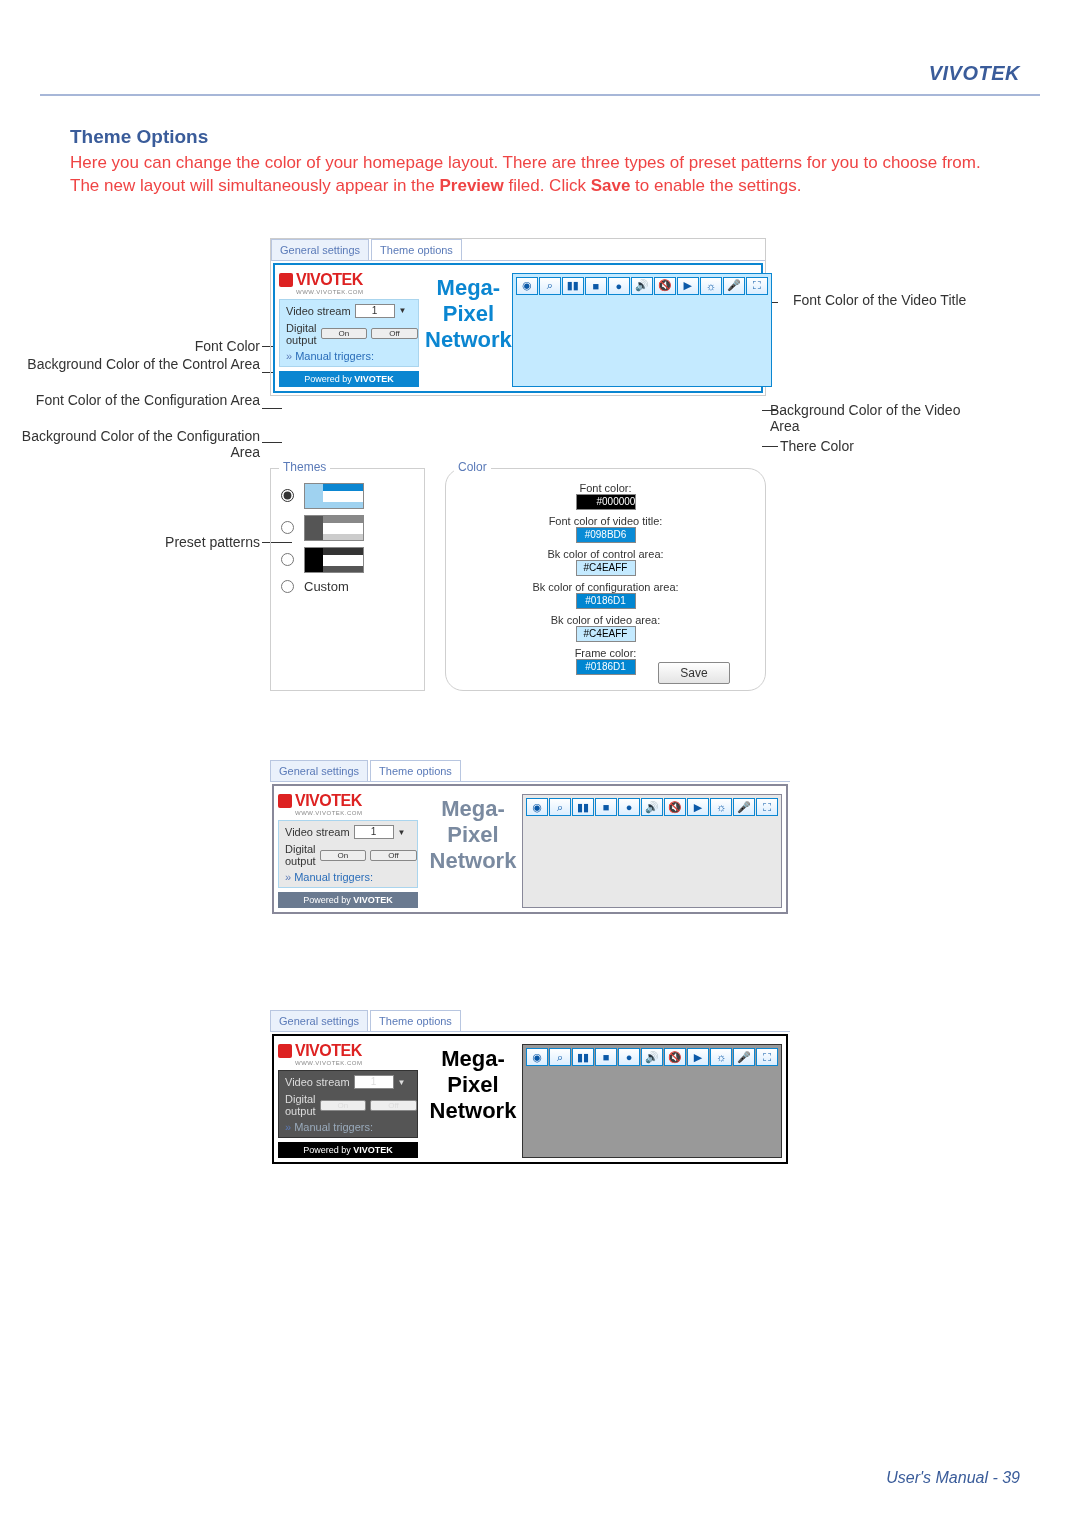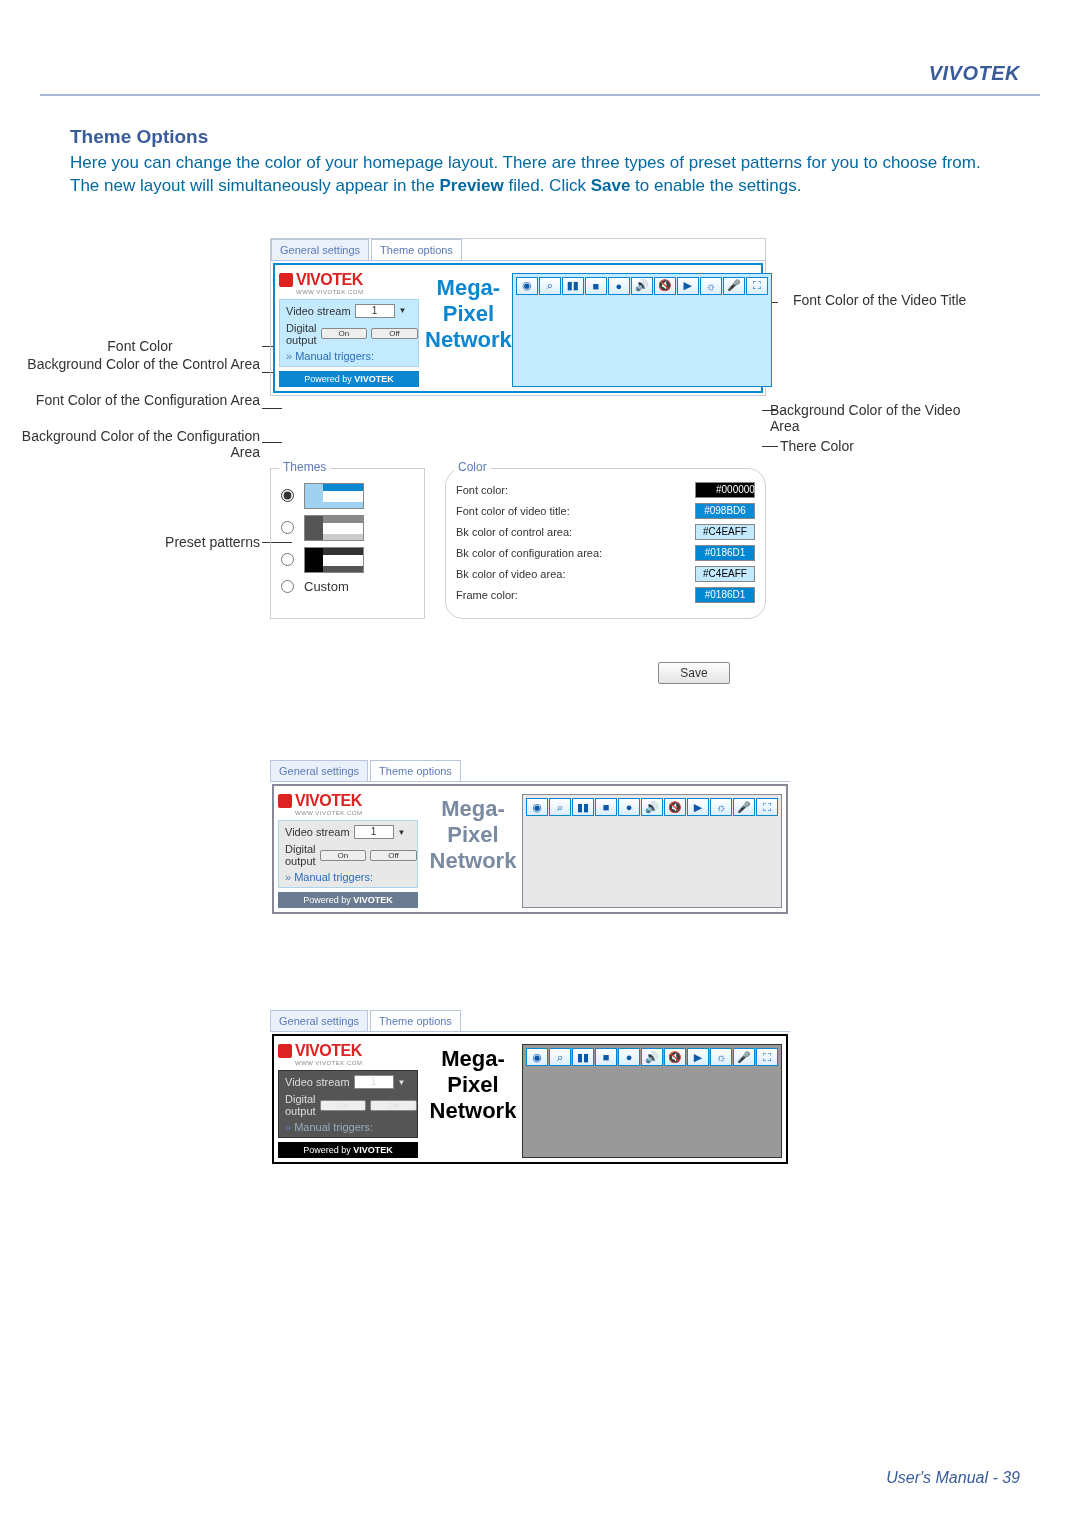--- a/index.html
+++ b/index.html
@@ -3,21 +3,21 @@
 <meta charset="utf-8">
 <style>
   * { box-sizing: border-box; margin: 0; padding: 0; }
   body { background: #d8d8d8; font-family: Arial, Helvetica, sans-serif; }
   .page { width: 1080px; height: 1527px; margin: 0 auto; background: #fff; position: relative; }
   .topbar { height: 90px; background: #fff; }
   .brand { position: absolute; top: 62px; right: 60px; color: #3a5c9a; font-style: italic; font-weight: bold; font-size: 20px; letter-spacing: 0.5px; }
   .rule { position: absolute; top: 94px; left: 40px; right: 40px; height: 2px; background: #a7b7d8; }
   .content { position: absolute; top: 126px; left: 70px; right: 70px; }
   .section-title { color: #3a5c9a; font-weight: bold; font-size: 19px; margin-bottom: 4px; }
-  .body-text { color: #0369a1; font-size: 17px; line-height: 1.35; }
+  .body-text { color: #ef4444; font-size: 17px; line-height: 1.35; }
 
   .diagram-wrap { position: relative; margin-top: 40px; height: 500px; }
   .preview-box { position: absolute; left: 200px; top: 0; width: 496px; border: 1px solid #ccc; }
   .tabs { display: flex; }
   .tab { font-size: 11px; padding: 4px 8px; border: 1px solid #b8c6e0; border-bottom: none; background: #eaf1fb; color: #5a7ab8; margin-right: 2px; }
   .tab.active { background: #fff; color: #5a7ab8; }
   .preview-frame { border-top: 1px solid #b8c6e0; padding: 2px; }
   .pv-inner { border: 2px solid #0b86d1; background: #fff; display: flex; gap: 6px; padding: 4px; }
   .pv-left { width: 140px; }
   .pv-logo { display: flex; align-items: center; gap: 3px; padding: 2px 0; }
@@ -53,21 +53,21 @@
   .thumb { width: 60px; height: 26px; border: 1px solid #888; display: flex; }
   .thumb .l { width: 18px; }
   .thumb .r { flex: 1; display: flex; flex-direction: column; }
   .thumb .r .bar { height: 6px; }
   .t1 .l { background: #9fd2f0; } .t1 .r .bar:nth-child(1){ background:#0b86d1;height:8px;} .t1 .r .bar:nth-child(2){background:#fff;height:12px;} .t1 .r .bar:nth-child(3){background:#9fd2f0;}
   .t2 .l { background: #555; } .t2 .r .bar:nth-child(1){ background:#888;height:8px;} .t2 .r .bar:nth-child(2){background:#fff;height:12px;} .t2 .r .bar:nth-child(3){background:#ccc;}
   .t3 .l { background: #000; } .t3 .r .bar:nth-child(1){ background:#333;height:8px;} .t3 .r .bar:nth-child(2){background:#fff;height:12px;} .t3 .r .bar:nth-child(3){background:#555;}
   .custom-label { font-size: 13px; color: #333; }
 
   .color-fs { flex: 1; border-radius: 18px; }
-  .color-row { display: flex; justify-content: space-between; align-items: center; font-size: 11px; color: #333; margin: 5px 0; }
+  .color-row { display: flex; justify-content: space-between; align-items: center; font-size: 11px; color: #333; margin: 5px 0; flex-direction: column; }
   .swatch { width: 60px; height: 16px; border: 1px solid #888; font-size: 10px; text-align: center; line-height: 14px; color: #fff; }
 
   .save-btn { position: absolute; left: 588px; top: 424px; width: 72px; height: 22px; border: 1px solid #888; background: linear-gradient(#fefefe,#e4e4e4); font-size: 12px; text-align: center; line-height: 20px; color: #333; border-radius: 2px; }
 
   
   .preview-2 { position: absolute; left: 270px; top: 760px; width: 520px; }
   .preview-3 { position: absolute; left: 270px; top: 1010px; width: 520px; }
   .pv-inner.theme2 { border-color: #889; }
   .pv-inner.theme2 .pv-control { background: #e8e8e8; }
   .pv-inner.theme2 .pv-title { color: #7a8aa0; }
@@ -91,21 +91,21 @@
   <div class="rule"></div>
 
   <div class="content">
     <div class="section-title">Theme Options</div>
     <p class="body-text">
       <span>Here you can change the color of your homepage layout. There are three types of preset patterns for you to choose from. The new layout will simultaneously appear in the </span><b>Preview</b><span> filed. Click </span><b>Save</b><span> to enable the settings.</span>
     </p>
 
     <div class="diagram-wrap">
 
-      <div class="callout" style="left:-50px; top:100px; width:240px; text-align:center;">Font Color</div>
+      <div class="callout" style="left:-50px; top:100px; width:240px; text-align:right;">Font Color</div>
       <div class="callout" style="left:-50px; top:118px; width:240px; text-align:right;">Background Color of the Control Area</div>
       <div class="callout" style="left:-50px; top:154px; width:240px; text-align:right;">Font Color of the Configuration Area</div>
       <div class="callout" style="left:-50px; top:190px; width:240px; text-align:right;">Background Color of the Configuration Area</div>
       <div class="callout" style="left:-50px; top:296px; width:240px; text-align:right;">Preset patterns</div>
 
       <div class="callout callout-right" style="left:710px; top:54px; width:200px;margin-left:13px;">Font Color of the Video Title</div>
       <div class="callout callout-right" style="left:700px; top:164px; width:210px;">Background Color of the Video Area</div>
       <div class="callout callout-right" style="left:710px; top:200px; width:200px;">There Color</div>
 
       <div class="cl-line" style="left:192px; top:108px; width:34px;"></div>

